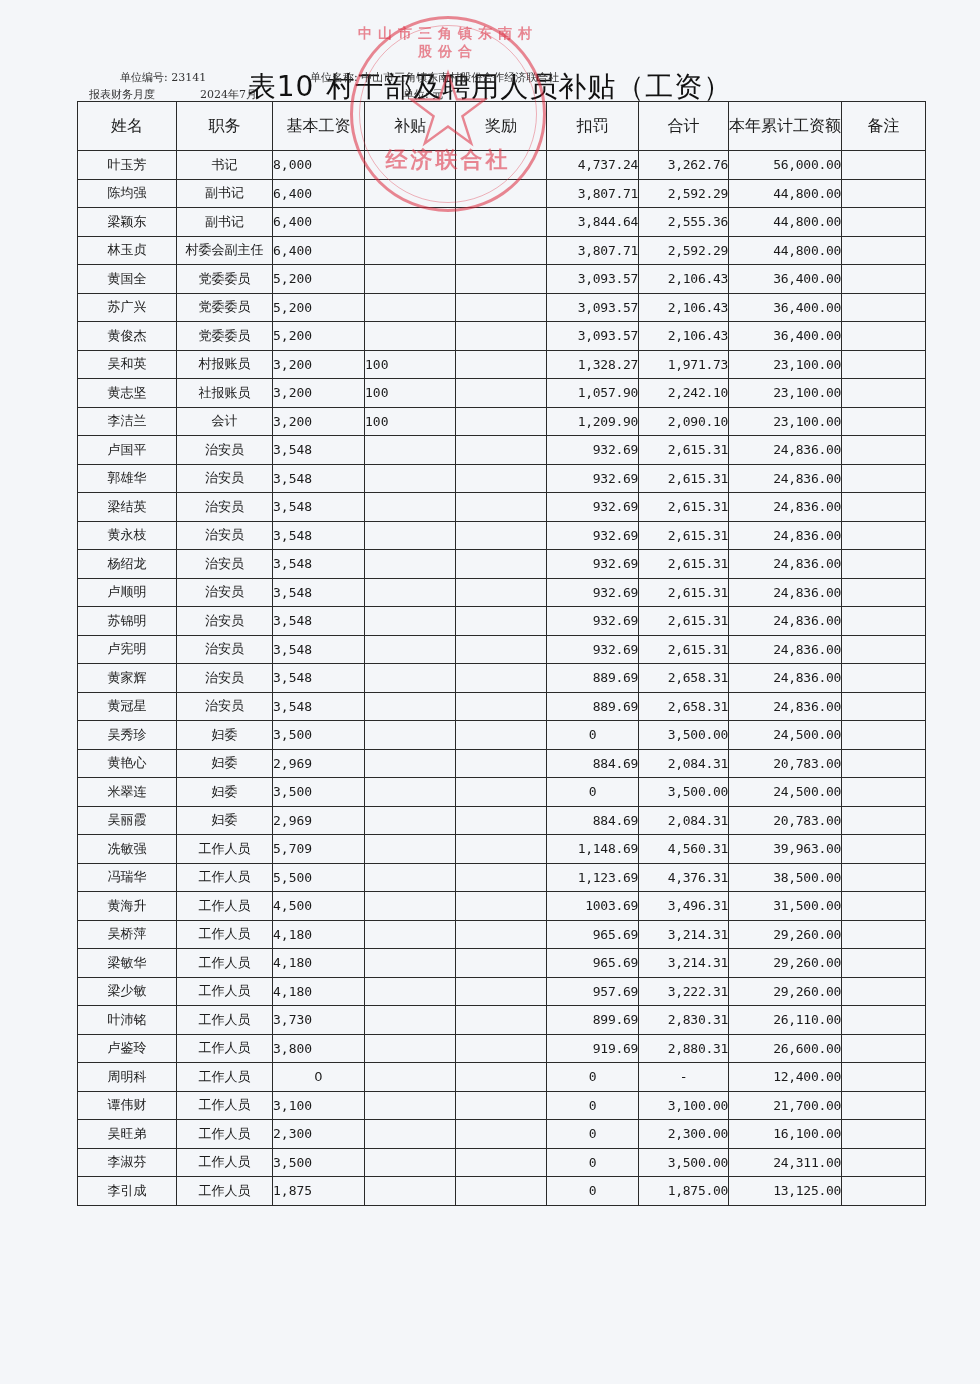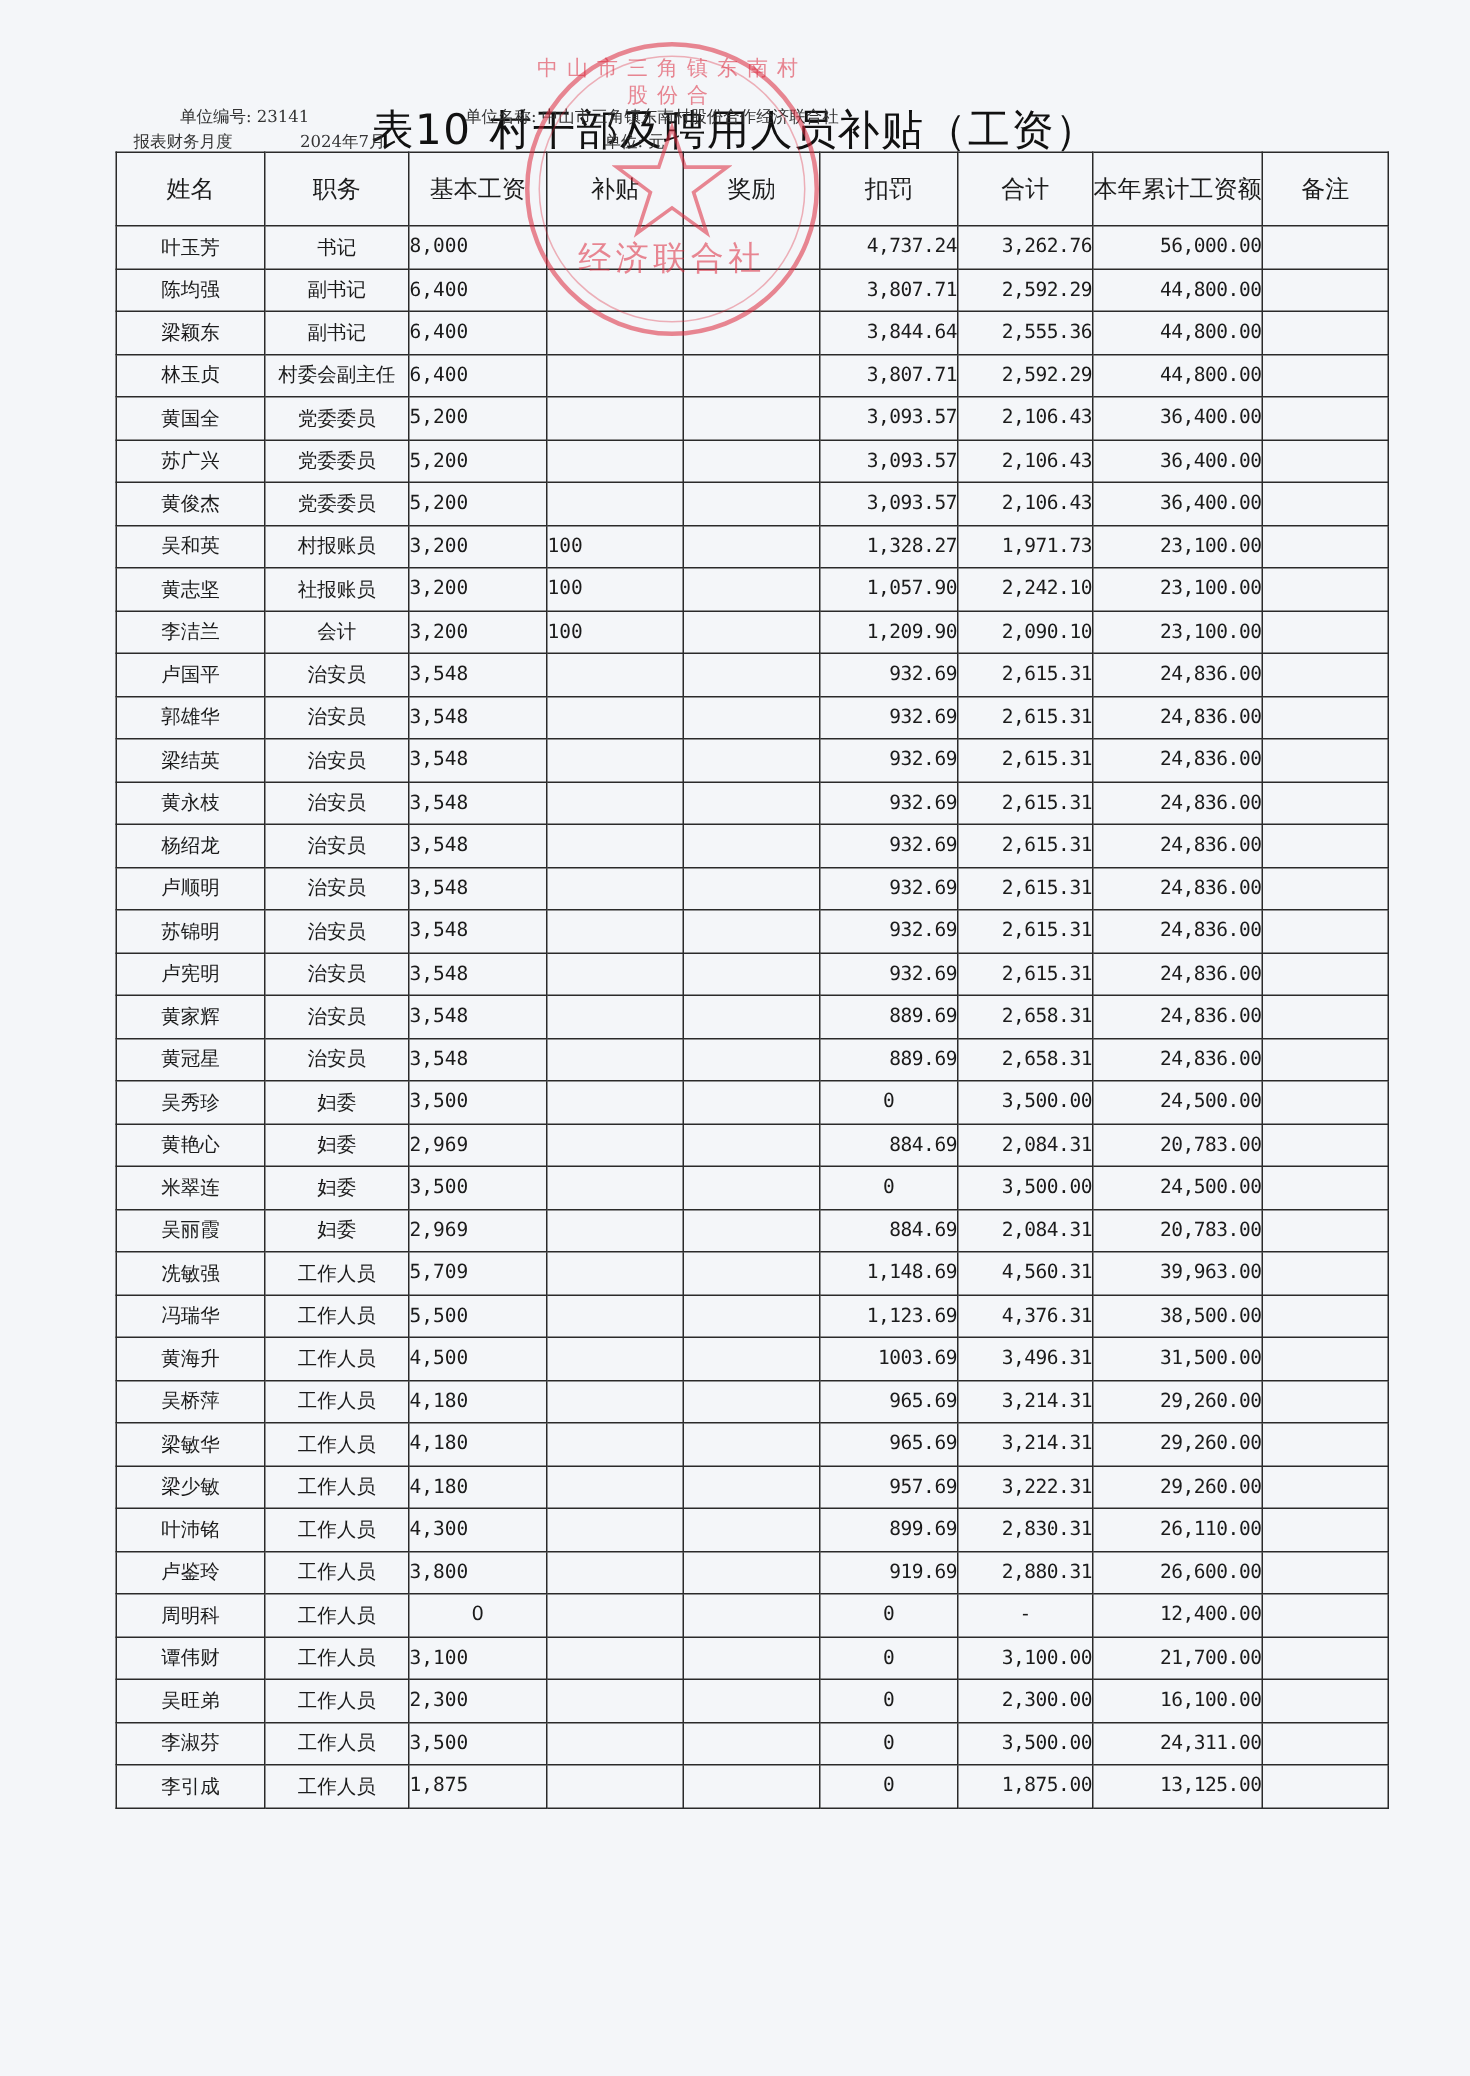--- a/index.html
+++ b/index.html
@@ -23,22 +23,22 @@
   table.grid th { height: 48px; font-size: 16px; text-align: center; }
   table.grid td { height: 27.5px; font-size: 13px; }
   td.c { text-align: center; }
   td.num { text-align: right; padding-right: 8px; font-family: "DejaVu Sans Mono", "Liberation Mono", monospace; font-size: 12px; letter-spacing: -0.3px; }
   td.sal { text-align: left; padding-left: 28px; font-family: "DejaVu Sans Mono", "Liberation Mono", monospace; font-size: 12px; }
   td.sub { text-align: left; padding-left: 35px; font-family: "DejaVu Sans Mono", "Liberation Mono", monospace; font-size: 12px; }
   td.ded { text-align: right; padding-right: 18px; font-family: "DejaVu Sans Mono", "Liberation Mono", monospace; font-size: 12px; letter-spacing: -0.3px; }
   td.ded.zero, td.tot.zero { text-align: center; padding-right: 0; }
   td.tot { text-align: right; padding-right: 8px; font-family: "DejaVu Sans Mono", "Liberation Mono", monospace; font-size: 12px; letter-spacing: -0.3px; }
   .seal {
-    position: absolute; left: 350px; top: 28px; width: 190px; height: 190px; border-radius: 50%;
-    border: 3px solid rgba(220, 40, 60, 0.55); pointer-events: none;
+    position: absolute; left: 350px; top: 16px; width: 190px; height: 190px; border-radius: 50%;
+    border: 3px solid rgba(220, 40, 60, 0.55); pointer-events: none; font-weight: bold;
   }
   .seal .inner { position: absolute; left: 6px; top: 6px; right: 6px; bottom: 6px; border-radius: 50%; border: 1px solid rgba(220,40,60,0.35); }
   .seal .star { position: absolute; left: 55px; top: 50px; width: 80px; height: 80px; }
   .seal .seal-text { position: absolute; left: 0; width: 100%; text-align: center; color: rgba(220,40,60,0.55); font-size: 22px; }
   .seal .top-text { top: 6px; letter-spacing: 6px; }
   .seal .bot-text { top: 126px; letter-spacing: 3px; }
 </style>
 </head>
 <body>
 
@@ -404,21 +404,21 @@
         <td class="sub"></td>
         <td class="c"></td>
         <td class="ded">957.69</td>
         <td class="tot">3,222.31</td>
         <td class="num">29,260.00</td>
         <td class="c"></td>
       </tr>
       <tr>
         <td class="c">叶沛铭</td>
         <td class="c">工作人员</td>
-        <td class="sal">4,300</td>
+        <td class="sal">3,730</td>
         <td class="sub"></td>
         <td class="c"></td>
         <td class="ded">899.69</td>
         <td class="tot">2,830.31</td>
         <td class="num">26,110.00</td>
         <td class="c"></td>
       </tr>
       <tr>
         <td class="c">卢鉴玲</td>
         <td class="c">工作人员</td>

